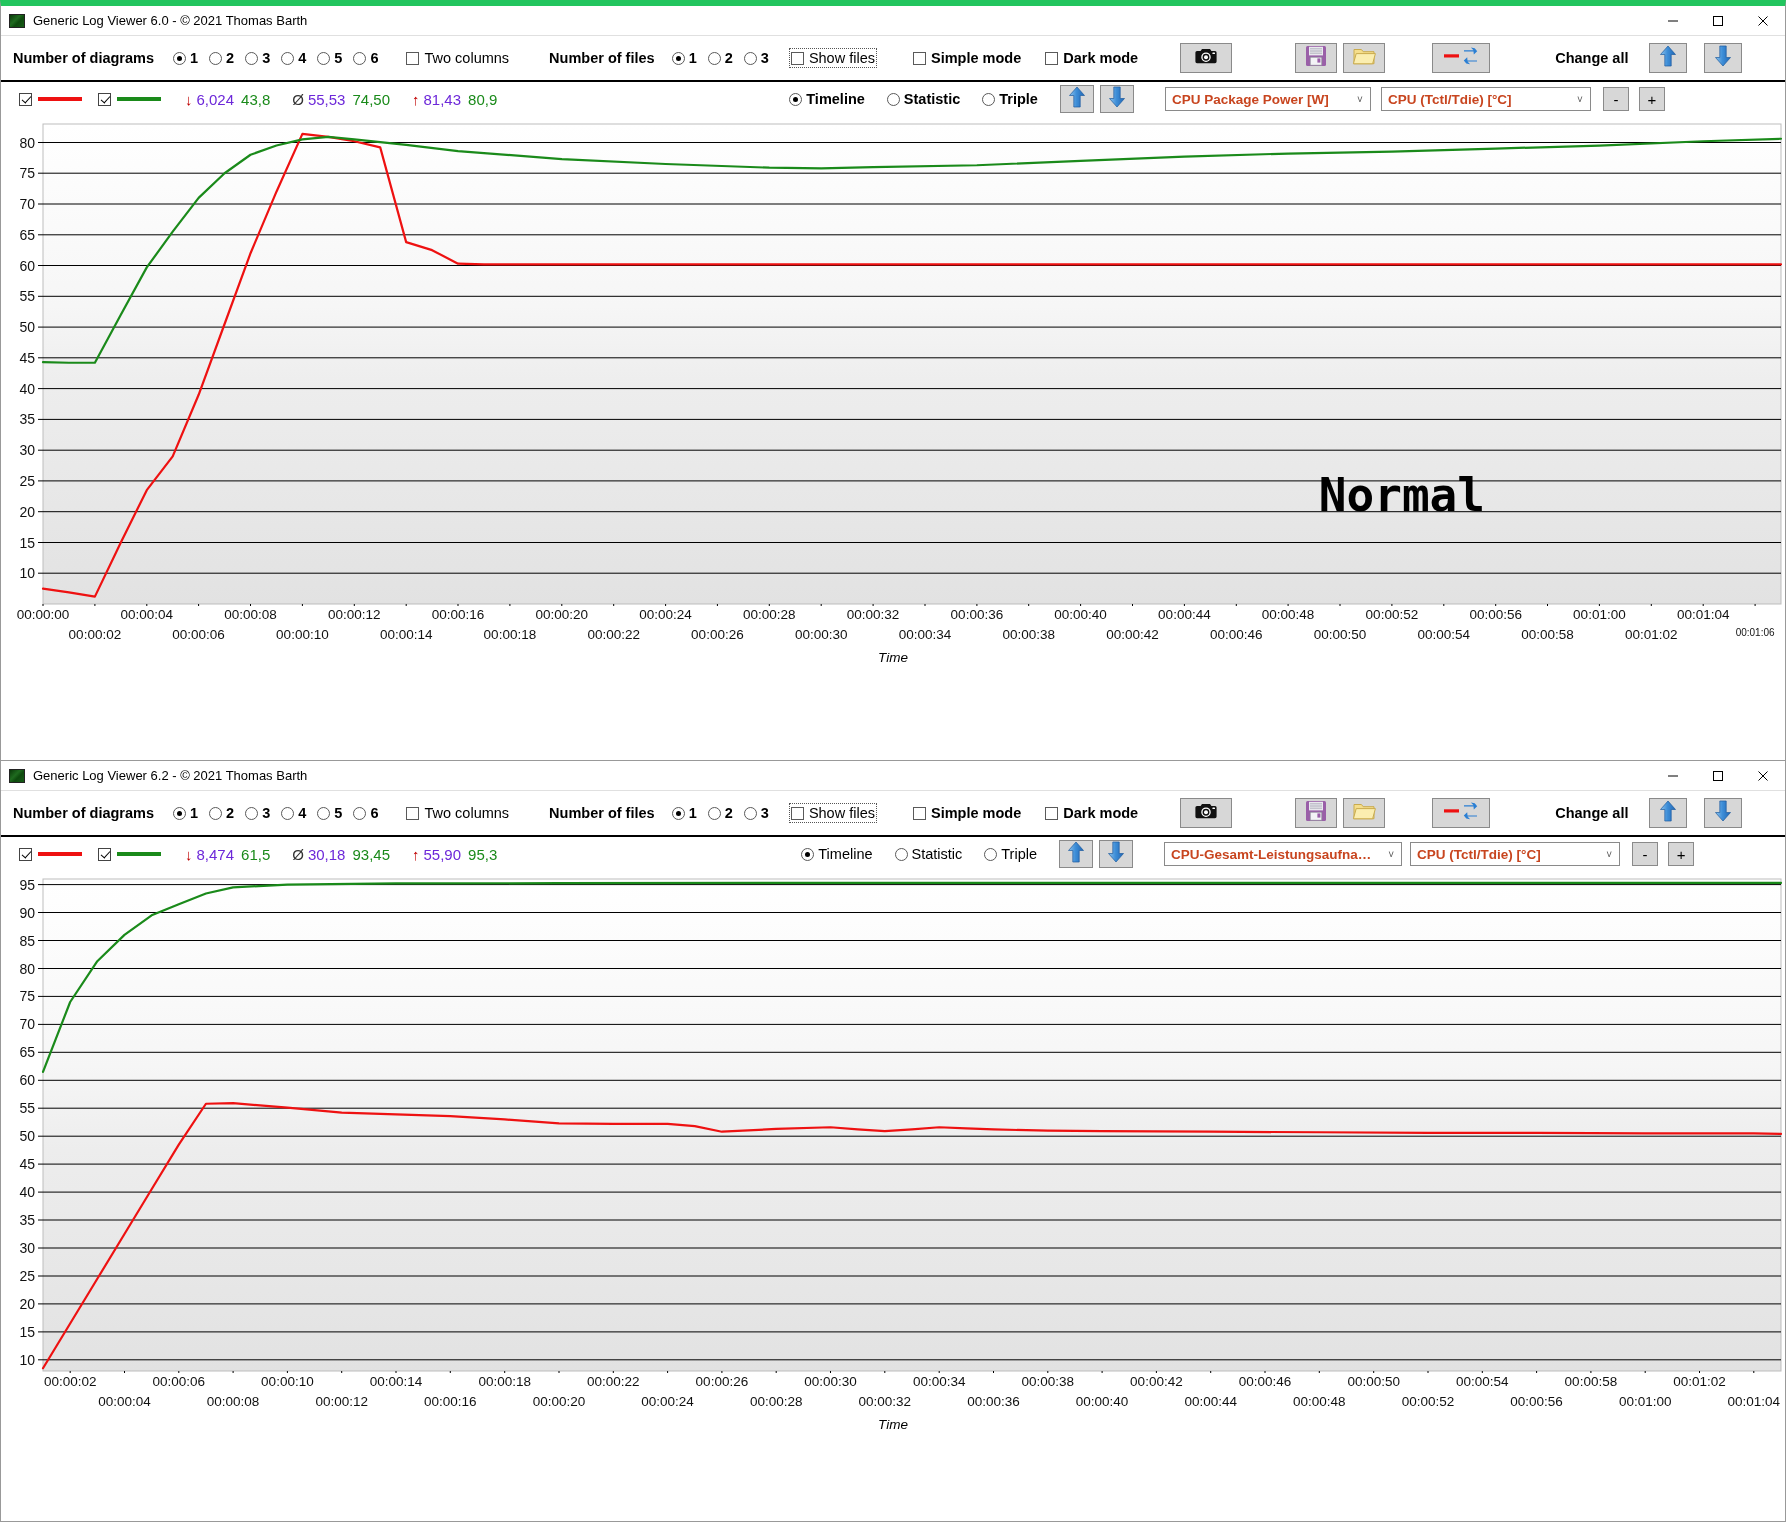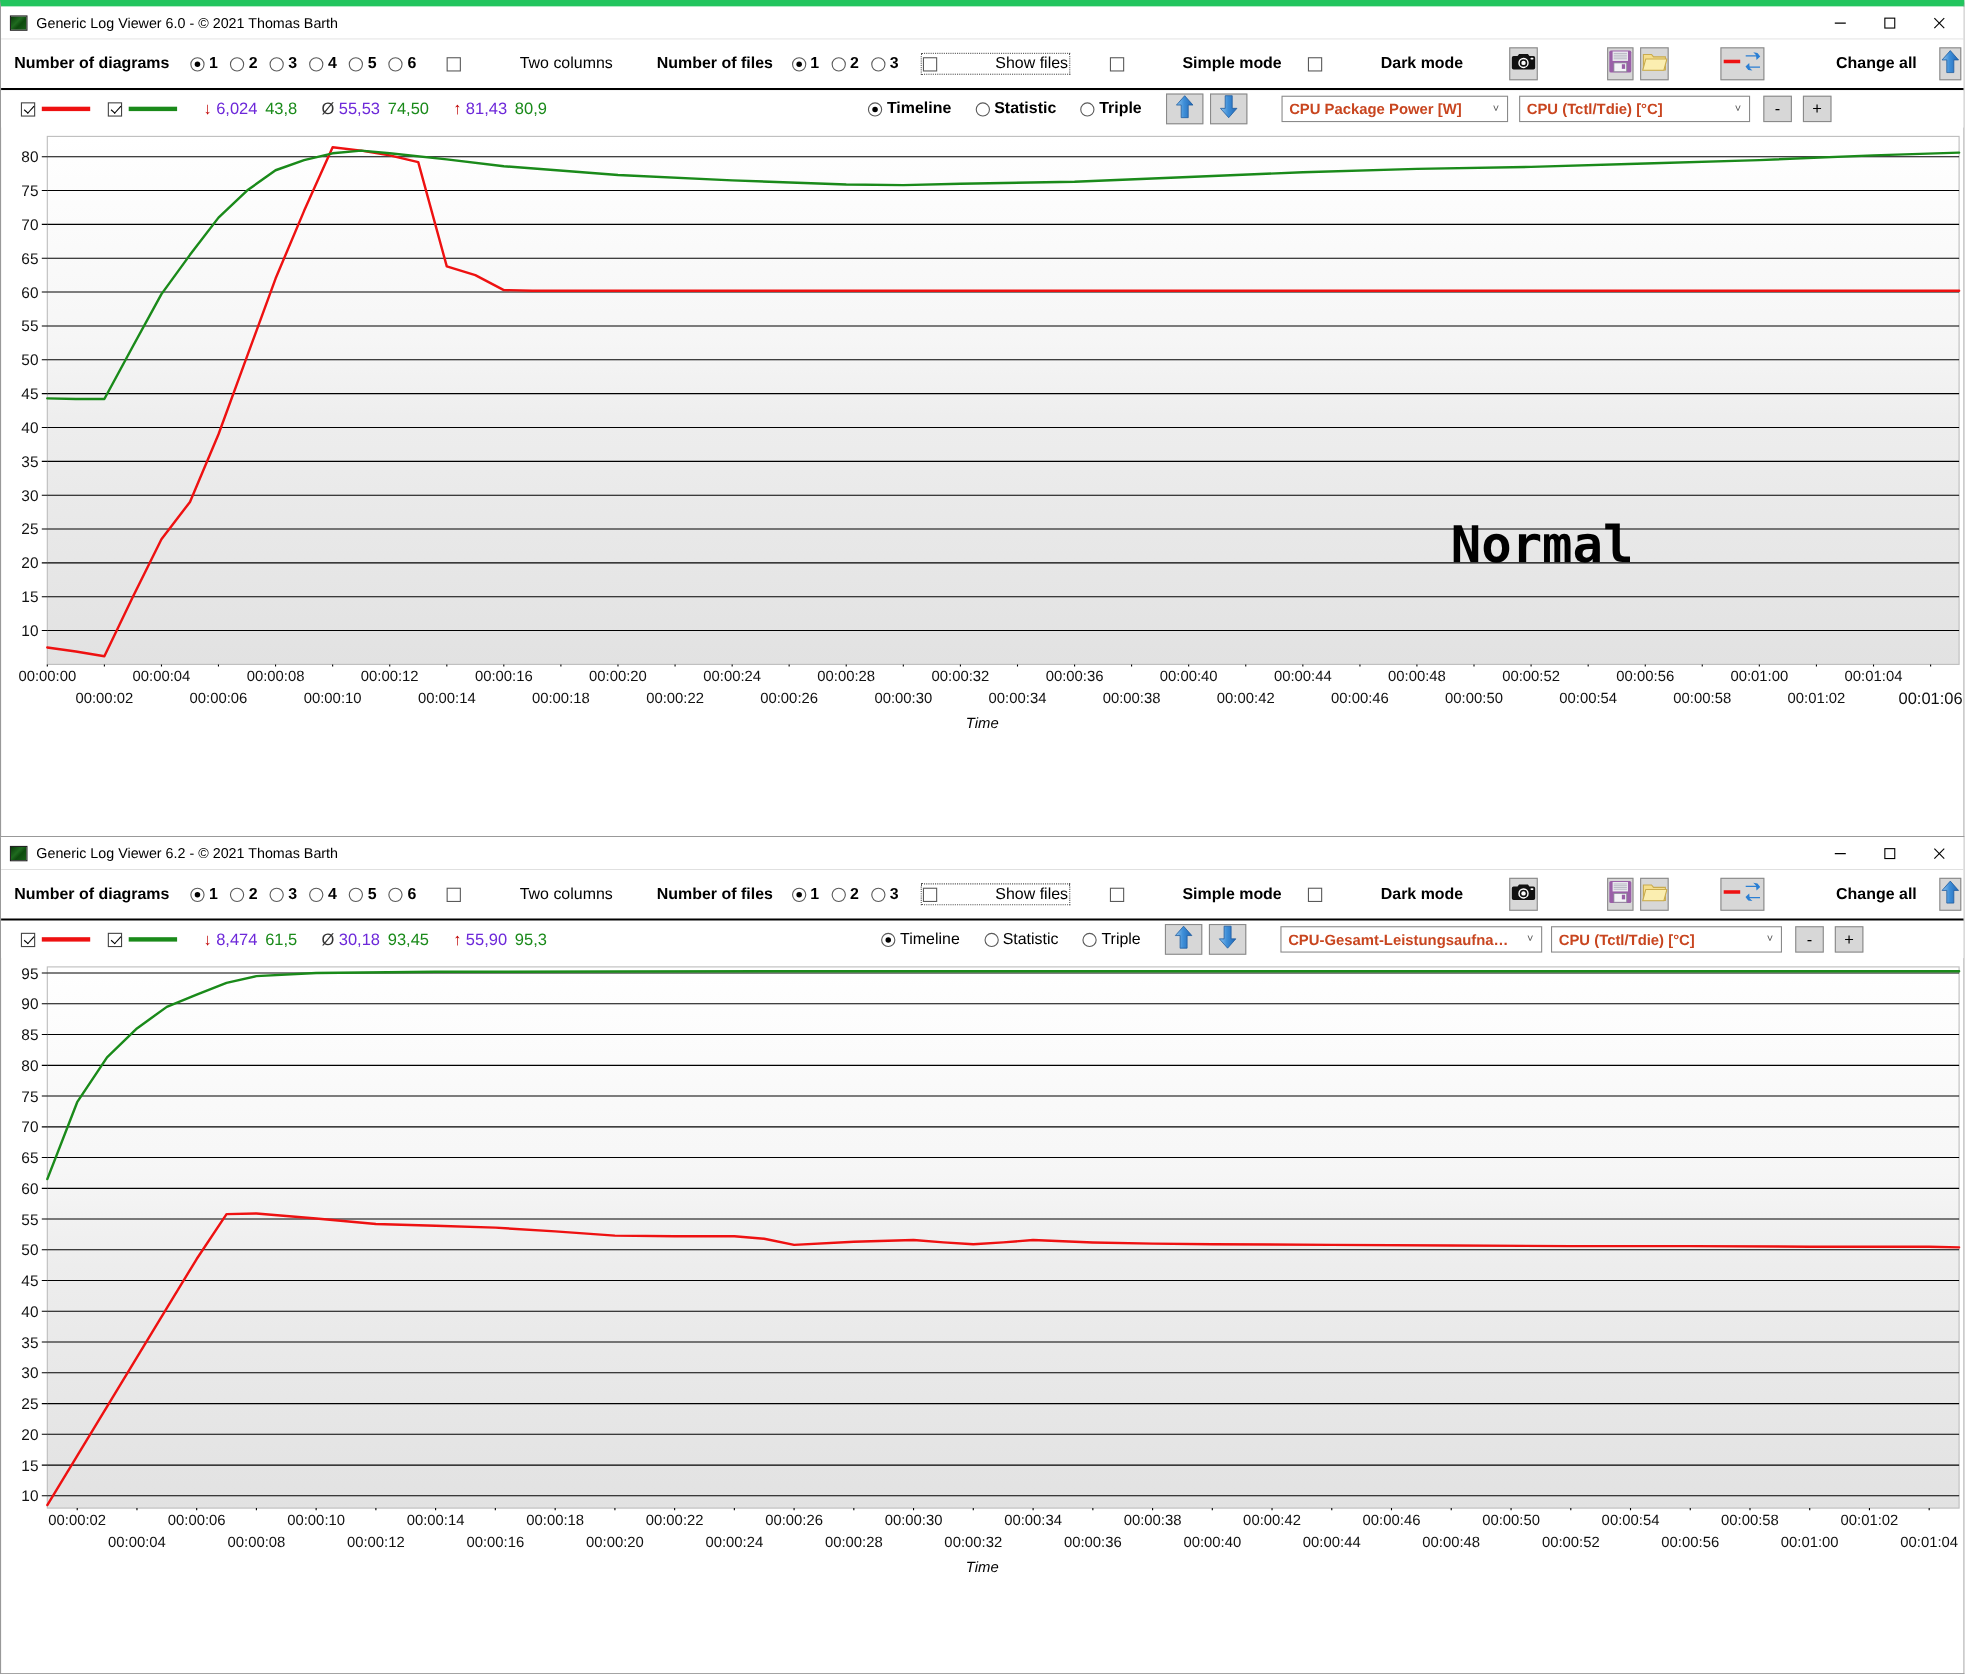--- a/index.html
+++ b/index.html
@@ -96,21 +96,21 @@
     white-space: nowrap;
   }
   .cb-mark {
     width: 13px; height: 13px;
     border: 1px solid #5a5a5a;
     background: #fff;
     margin-right: 5px;
     flex: 0 0 auto;
     position: relative;
   }
-  .cb-text { font-size: 14.5px; font-weight: bold; color: #000; margin-left: 48px; }
+  .cb-text { font-size: 14.5px; font-weight: bold; color: #000; }
   .cb-text.thin { font-weight: normal; }
   .focus-box { outline: 1px dotted #555; outline-offset: 1px; }
 
   .tb-btn {
     width: 42px; height: 30px;
     background: #d7d7d7;
     border: 1px solid #8a8a8a;
     display: flex; align-items: center; justify-content: center;
     margin: 0 3px;
   }
@@ -571,21 +571,21 @@
           <span style="position:absolute;left:716.4px;transform:translateX(-50%);font-size:13.5px;color:#111;white-space:nowrap;">00:00:26</span>
           <span style="position:absolute;left:820.2px;transform:translateX(-50%);font-size:13.5px;color:#111;white-space:nowrap;">00:00:30</span>
           <span style="position:absolute;left:924.0px;transform:translateX(-50%);font-size:13.5px;color:#111;white-space:nowrap;">00:00:34</span>
           <span style="position:absolute;left:1027.7px;transform:translateX(-50%);font-size:13.5px;color:#111;white-space:nowrap;">00:00:38</span>
           <span style="position:absolute;left:1131.5px;transform:translateX(-50%);font-size:13.5px;color:#111;white-space:nowrap;">00:00:42</span>
           <span style="position:absolute;left:1235.3px;transform:translateX(-50%);font-size:13.5px;color:#111;white-space:nowrap;">00:00:46</span>
           <span style="position:absolute;left:1339.0px;transform:translateX(-50%);font-size:13.5px;color:#111;white-space:nowrap;">00:00:50</span>
           <span style="position:absolute;left:1442.8px;transform:translateX(-50%);font-size:13.5px;color:#111;white-space:nowrap;">00:00:54</span>
           <span style="position:absolute;left:1546.5px;transform:translateX(-50%);font-size:13.5px;color:#111;white-space:nowrap;">00:00:58</span>
           <span style="position:absolute;left:1650.3px;transform:translateX(-50%);font-size:13.5px;color:#111;white-space:nowrap;">00:01:02</span>
-          <span style="position:absolute;left:1754.1px;transform:translateX(-50%);font-size:15px;color:#111;white-space:nowrap;">00:01:06</span>
+          <span style="position:absolute;left:1754.1px;transform:translateX(-50%);font-size:10px;color:#111;white-space:nowrap;">00:01:06</span>
         </div>
     </div>
 
     <div class="xaxis-title">Time</div>
   </div>
   <div class="window second">
 
     <div class="titlebar">
       <span class="title-icon"></span>
       <span class="title-text">Generic Log Viewer 6.2 - © 2021 Thomas Barth</span>

